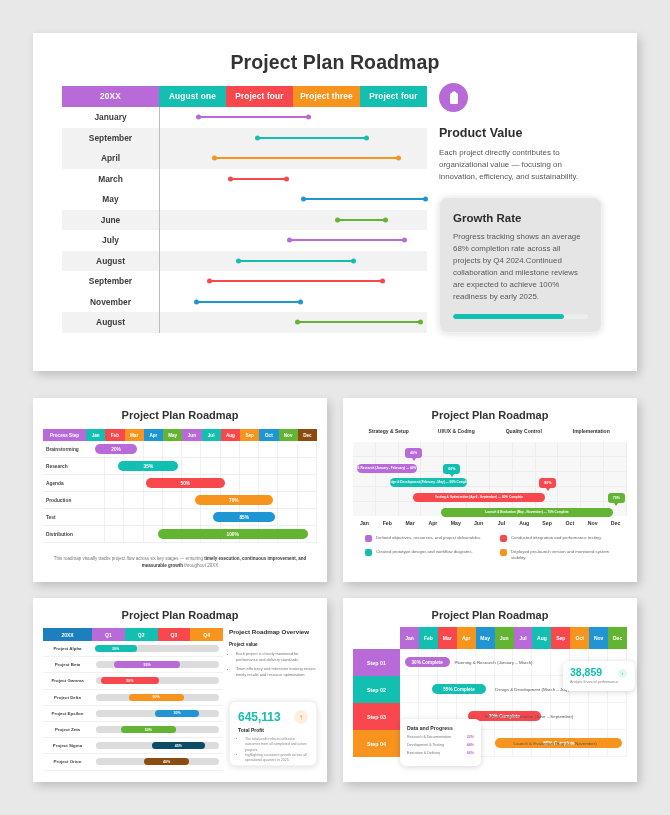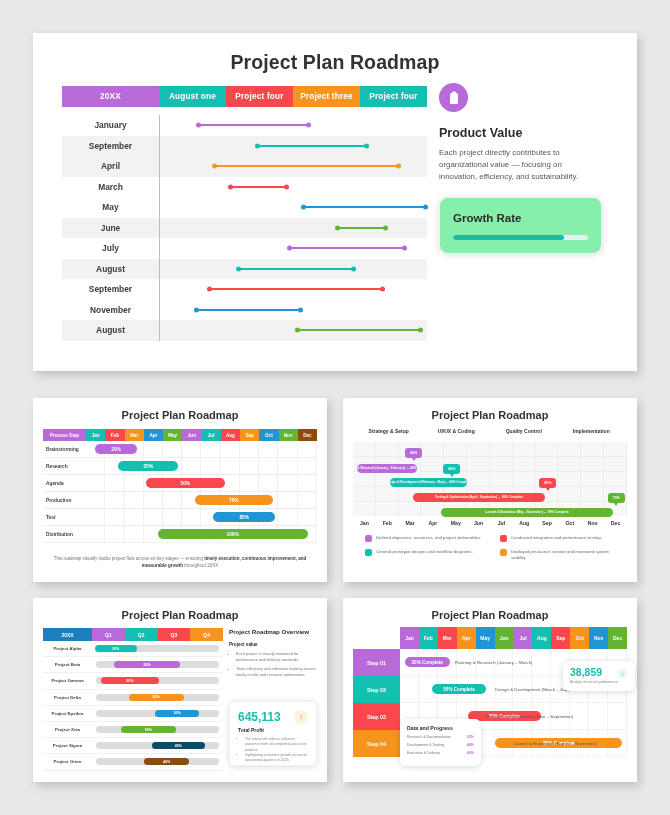--- a/index.html
+++ b/index.html
@@ -23,21 +23,21 @@
 
   .gantt-wrap{ position:absolute; left:29px; top:53px; width:365px; }
   .gantt-head{ display:flex; height:21px; }
   .gantt-head div{
     color:#fff; font-size:8.2px; font-weight:bold; display:flex;
     align-items:center; justify-content:center; letter-spacing:.2px;
   }
   .gh-year{ width:97px; }
   .gh-p{ width:67px; }
 
-  .gantt-rows{ position:relative; margin-top:8px; }
+  .gantt-rows{ position:relative; margin-top:0; }
   .g-row{ display:flex; height:20.5px; position:relative; }
   .g-row.alt{ background:#f2f2f2; }
   .g-label{
     width:97px; flex:0 0 97px; display:flex; align-items:center;
     justify-content:center; font-size:8.4px; font-weight:bold; color:#3c3c3c;
   }
   .g-track{ flex:1; position:relative; border-left:1px solid #bdbdbd; }
   .g-bar{
     position:absolute; top:50%; height:2px; transform:translateY(-50%);
     border-radius:1px;
@@ -51,21 +51,21 @@
 
   
   .side{ position:absolute; left:406px; top:50px; width:163px; }
   .icon-circle{
     width:29px;height:29px;border-radius:50%;background:#b86ad9;
     display:flex;align-items:center;justify-content:center;
   }
   .side h3{ font-size:12.5px; font-weight:bold; color:#2d2d2d; margin-top:14px;}
   .side p.desc{ font-size:7.9px; line-height:1.52; color:#585858; margin-top:7px;}
   .growth-card{
-    margin-top:14px; background:#86efac; border-radius:9px; padding:14px 13px 13px;
+    margin-top:14px; background:#e5e5e5; border-radius:9px; padding:14px 13px 13px;
     box-shadow:0 1px 7px rgba(0,0,0,.13); border:1px solid #f1f1f1;
   }
   .growth-card h4{ font-size:11.5px; font-weight:bold; color:#2d2d2d;}
   .growth-card p{ font-size:7.9px; line-height:1.52; color:#585858; margin-top:7px;}
   .pbar{ margin-top:11px; height:5px; border-radius:3px; background:#eceded; overflow:hidden;}
   .pbar i{ display:block; height:100%; border-radius:3px; background:#13bfb0;}
 
   
   .thumb{
     position:absolute; background:#fff; box-shadow:3px 4px 9px rgba(0,0,0,.18);
@@ -304,20 +304,21 @@
       <svg width="12" height="14" viewBox="0 0 12 14">
           <rect x="2" y="2" width="8" height="11" rx="1.5" fill="#fff"></rect>
           <rect x="4" y="0.6" width="4" height="2.6" rx="1" fill="#fff"></rect>
         </svg>
     </div>
     <h3>Product Value</h3>
     <p class="desc">Each project directly contributes to organizational value — focusing on innovation, efficiency, and sustainability.</p>
 
     <div class="growth-card">
       <h4>Growth Rate</h4>
+      <p>Progress tracking shows an average 68% completion rate across all projects by Q4 2024.Continued collaboration and milestone reviews are expected to achieve 100% readiness by early 2025.</p>
       <div class="pbar">
           <i id="main-prog" style="width: 82%; background: rgb(19, 191, 176);"></i>
         </div>
     </div>
   </div>
 </div>
 
 <div class="thumb t1">
   <div class="t-title">Project Plan Roadmap</div>
   <div class="t1-grid">

